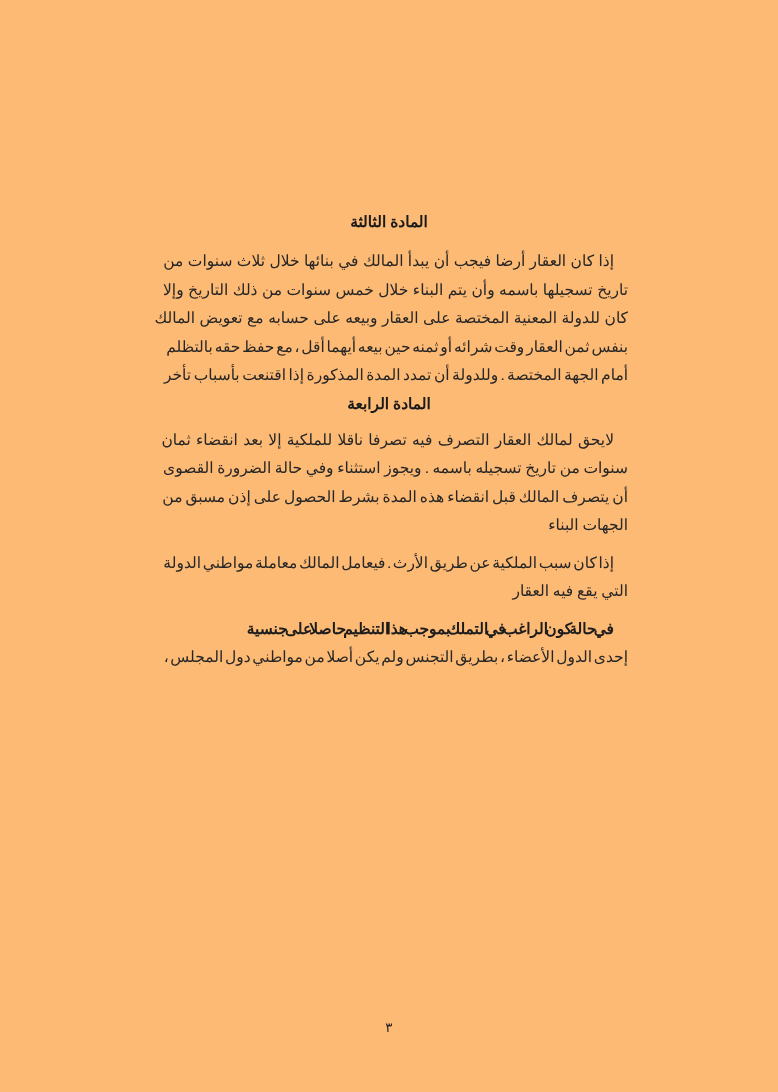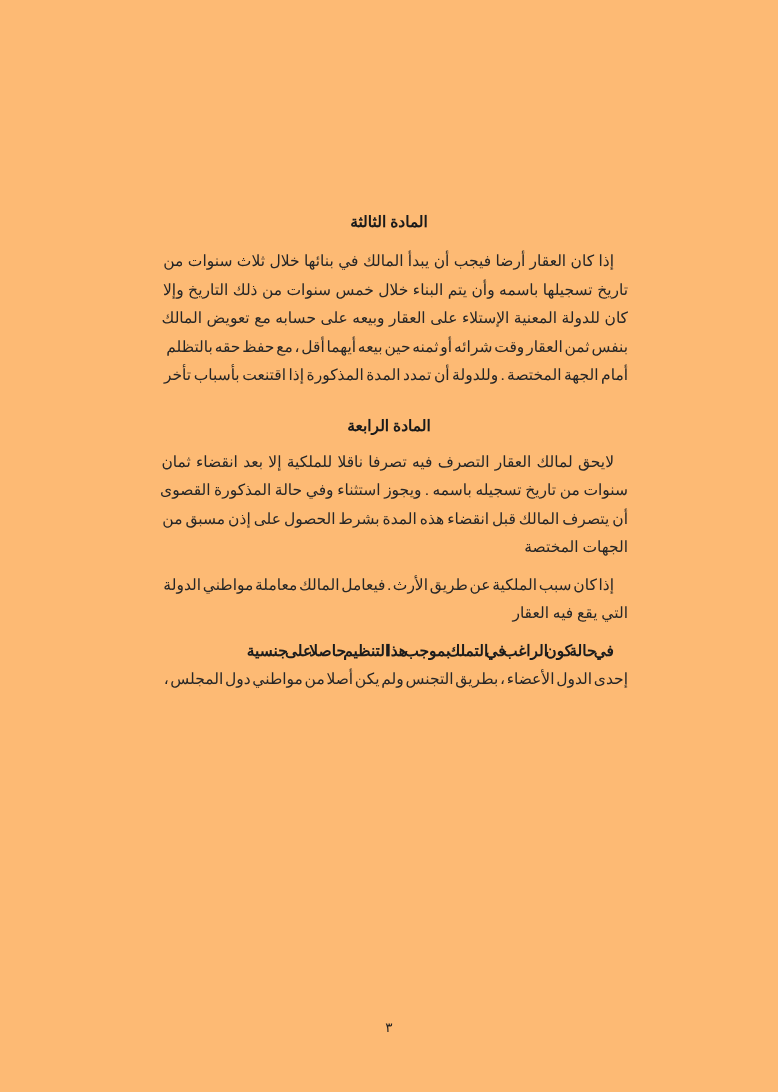--- a/index.html
+++ b/index.html
@@ -34,21 +34,21 @@
     height: 28.5px;
     line-height: 28.5px;
     text-align: right;
     white-space: nowrap;
   }
   .ln > span { display: inline-block; white-space: nowrap; }
   .ind { padding-right: 14px; }
   .b > span { font-weight: bold; color: #1c1c1c; }
   .t1 { margin-top: 4px; }
   .p1 { margin-top: 13px; }
-  .t2 { margin-top: 24px; }
+  .t2 { margin-top: 2px; }
   .p2 { margin-top: 10px; }
   .t3 { margin-top: 9px; }
   .p3 { margin-top: 9px; }
   .t4 { margin-top: 13px; }
   .p4 { margin-top: 9px; }
   .pagenum {
     position: absolute;
     top: 1019px;
     left: 0;
     right: 0;
@@ -61,33 +61,33 @@
 <body>
 
 <div class="page">
   <main class="content">
 
     <section>
       <h2 class="title t1">المادة الثالثة</h2>
       <div class="para p1">
         <div class="ln j ind"><span style="word-spacing: 0.538462px;">إذا كان العقار أرضا فيجب أن يبدأ المالك في بنائها خلال ثلاث سنوات من</span></div>
         <div class="ln j"><span style="word-spacing: 0.583333px;">تاريخ تسجيلها باسمه وأن يتم البناء خلال خمس سنوات من ذلك التاريخ وإلا</span></div>
-        <div class="ln j"><span style="word-spacing: 0.636364px;">كان للدولة المعنية الإستلاء على العقار وبيعه على حسابه مع تعويض المالك</span></div>
+        <div class="ln j"><span style="word-spacing: 0.636364px;">كان للدولة المعنية المختصة على العقار وبيعه على حسابه مع تعويض المالك</span></div>
         <div class="ln j"><span style="word-spacing: -2.06667px;">بنفس ثمن العقار وقت شرائه أو ثمنه حين بيعه أيهما أقل ، مع حفظ حقه بالتظلم</span></div>
         <div class="ln j"><span style="word-spacing: -1.33333px;">أمام الجهة المختصة . وللدولة أن تمدد المدة المذكورة إذا اقتنعت بأسباب تأخر</span></div>
       </div>
     </section>
 
     <section>
       <h2 class="title t2">المادة الرابعة</h2>
       <div class="para p2">
         <div class="ln j ind"><span style="word-spacing: 1.36364px;">لايحق لمالك العقار التصرف فيه تصرفا ناقلا للملكية إلا بعد انقضاء ثمان</span></div>
-        <div class="ln j"><span style="word-spacing: -0.272727px;">سنوات من تاريخ تسجيله باسمه . ويجوز استثناء وفي حالة المذكورة القصوى</span></div>
+        <div class="ln j"><span style="word-spacing: -0.272727px;">سنوات من تاريخ تسجيله باسمه . ويجوز استثناء وفي حالة الضرورة القصوى</span></div>
         <div class="ln j"><span style="word-spacing: -0.916667px;">أن يتصرف المالك قبل انقضاء هذه المدة بشرط الحصول على إذن مسبق من</span></div>
-        <div class="ln r"><span>الجهات المختصة</span></div>
+        <div class="ln r"><span>الجهات البناء</span></div>
       </div>
     </section>
 
     <section>
       <div class="para p3">
         <div class="ln j ind"><span style="word-spacing: -2.16667px;">إذا كان سبب الملكية عن طريق الأرث . فيعامل المالك معاملة مواطني الدولة</span></div>
         <div class="ln r"><span>التي يقع فيه العقار</span></div>
       </div>
     </section>
 

